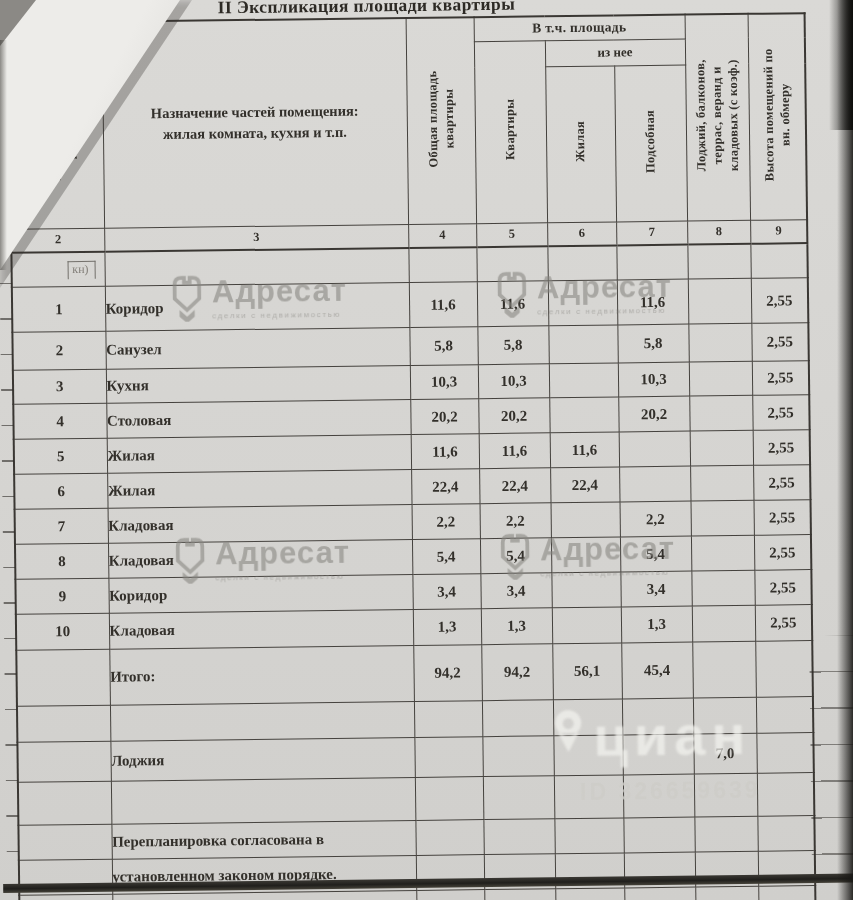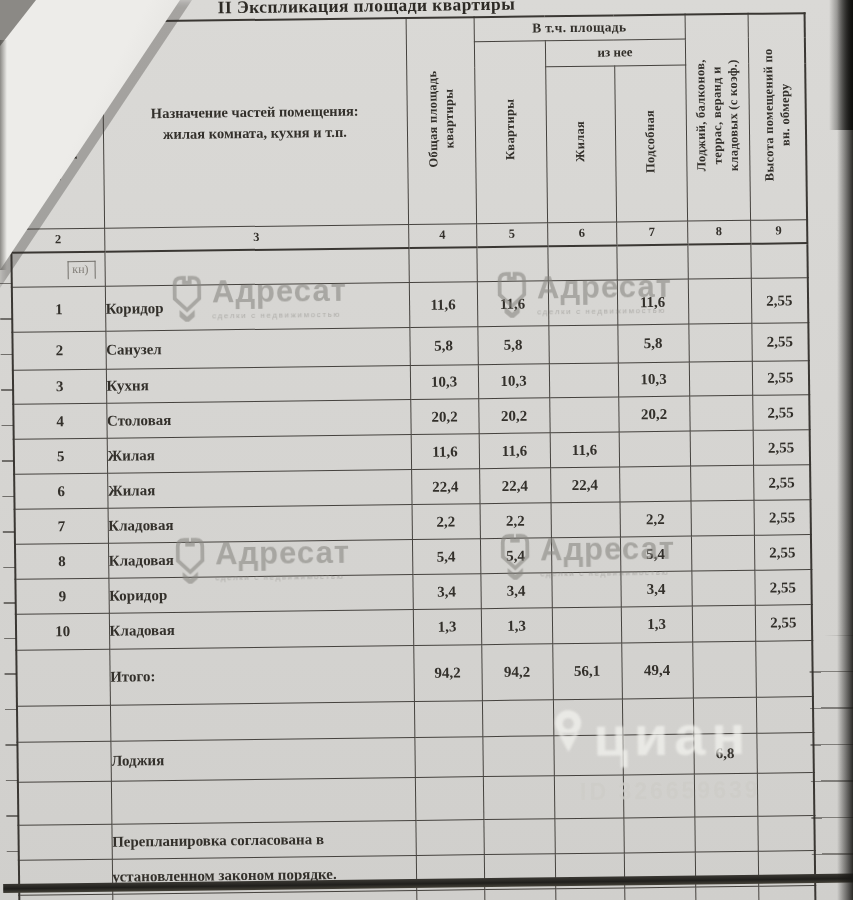--- a/index.html
+++ b/index.html
@@ -255,42 +255,42 @@
             <td class="c-val">1,3</td>
             <td class="c-val"></td>
             <td class="c-val">2,55</td>
           </tr>
           <tr class="totals" style="height: 56px;">
             <td class="c-num"></td>
             <td class="c-name">Итого:</td>
             <td class="c-val">94,2</td>
             <td class="c-val">94,2</td>
             <td class="c-val">56,1</td>
-            <td class="c-val">49,4</td>
+            <td class="c-val">45,4</td>
             <td class="c-val"></td>
             <td class="c-val"></td>
           </tr>
           <tr class="blank" style="height: 36px;">
             <td class="c-num"></td>
             <td class="c-name"></td>
             <td class="c-val"></td>
             <td class="c-val"></td>
             <td class="c-val"></td>
             <td class="c-val"></td>
             <td class="c-val"></td>
             <td class="c-val"></td>
           </tr>
           <tr class="loggia" style="height: 40px;">
             <td class="c-num"></td>
             <td class="c-name">Лоджия</td>
             <td class="c-val"></td>
             <td class="c-val"></td>
             <td class="c-val"></td>
             <td class="c-val"></td>
-            <td class="c-val">6,8</td>
+            <td class="c-val">7,0</td>
             <td class="c-val"></td>
           </tr>
           <tr class="blank" style="height: 43px;">
             <td class="c-num"></td>
             <td class="c-name"></td>
             <td class="c-val"></td>
             <td class="c-val"></td>
             <td class="c-val"></td>
             <td class="c-val"></td>
             <td class="c-val"></td>

